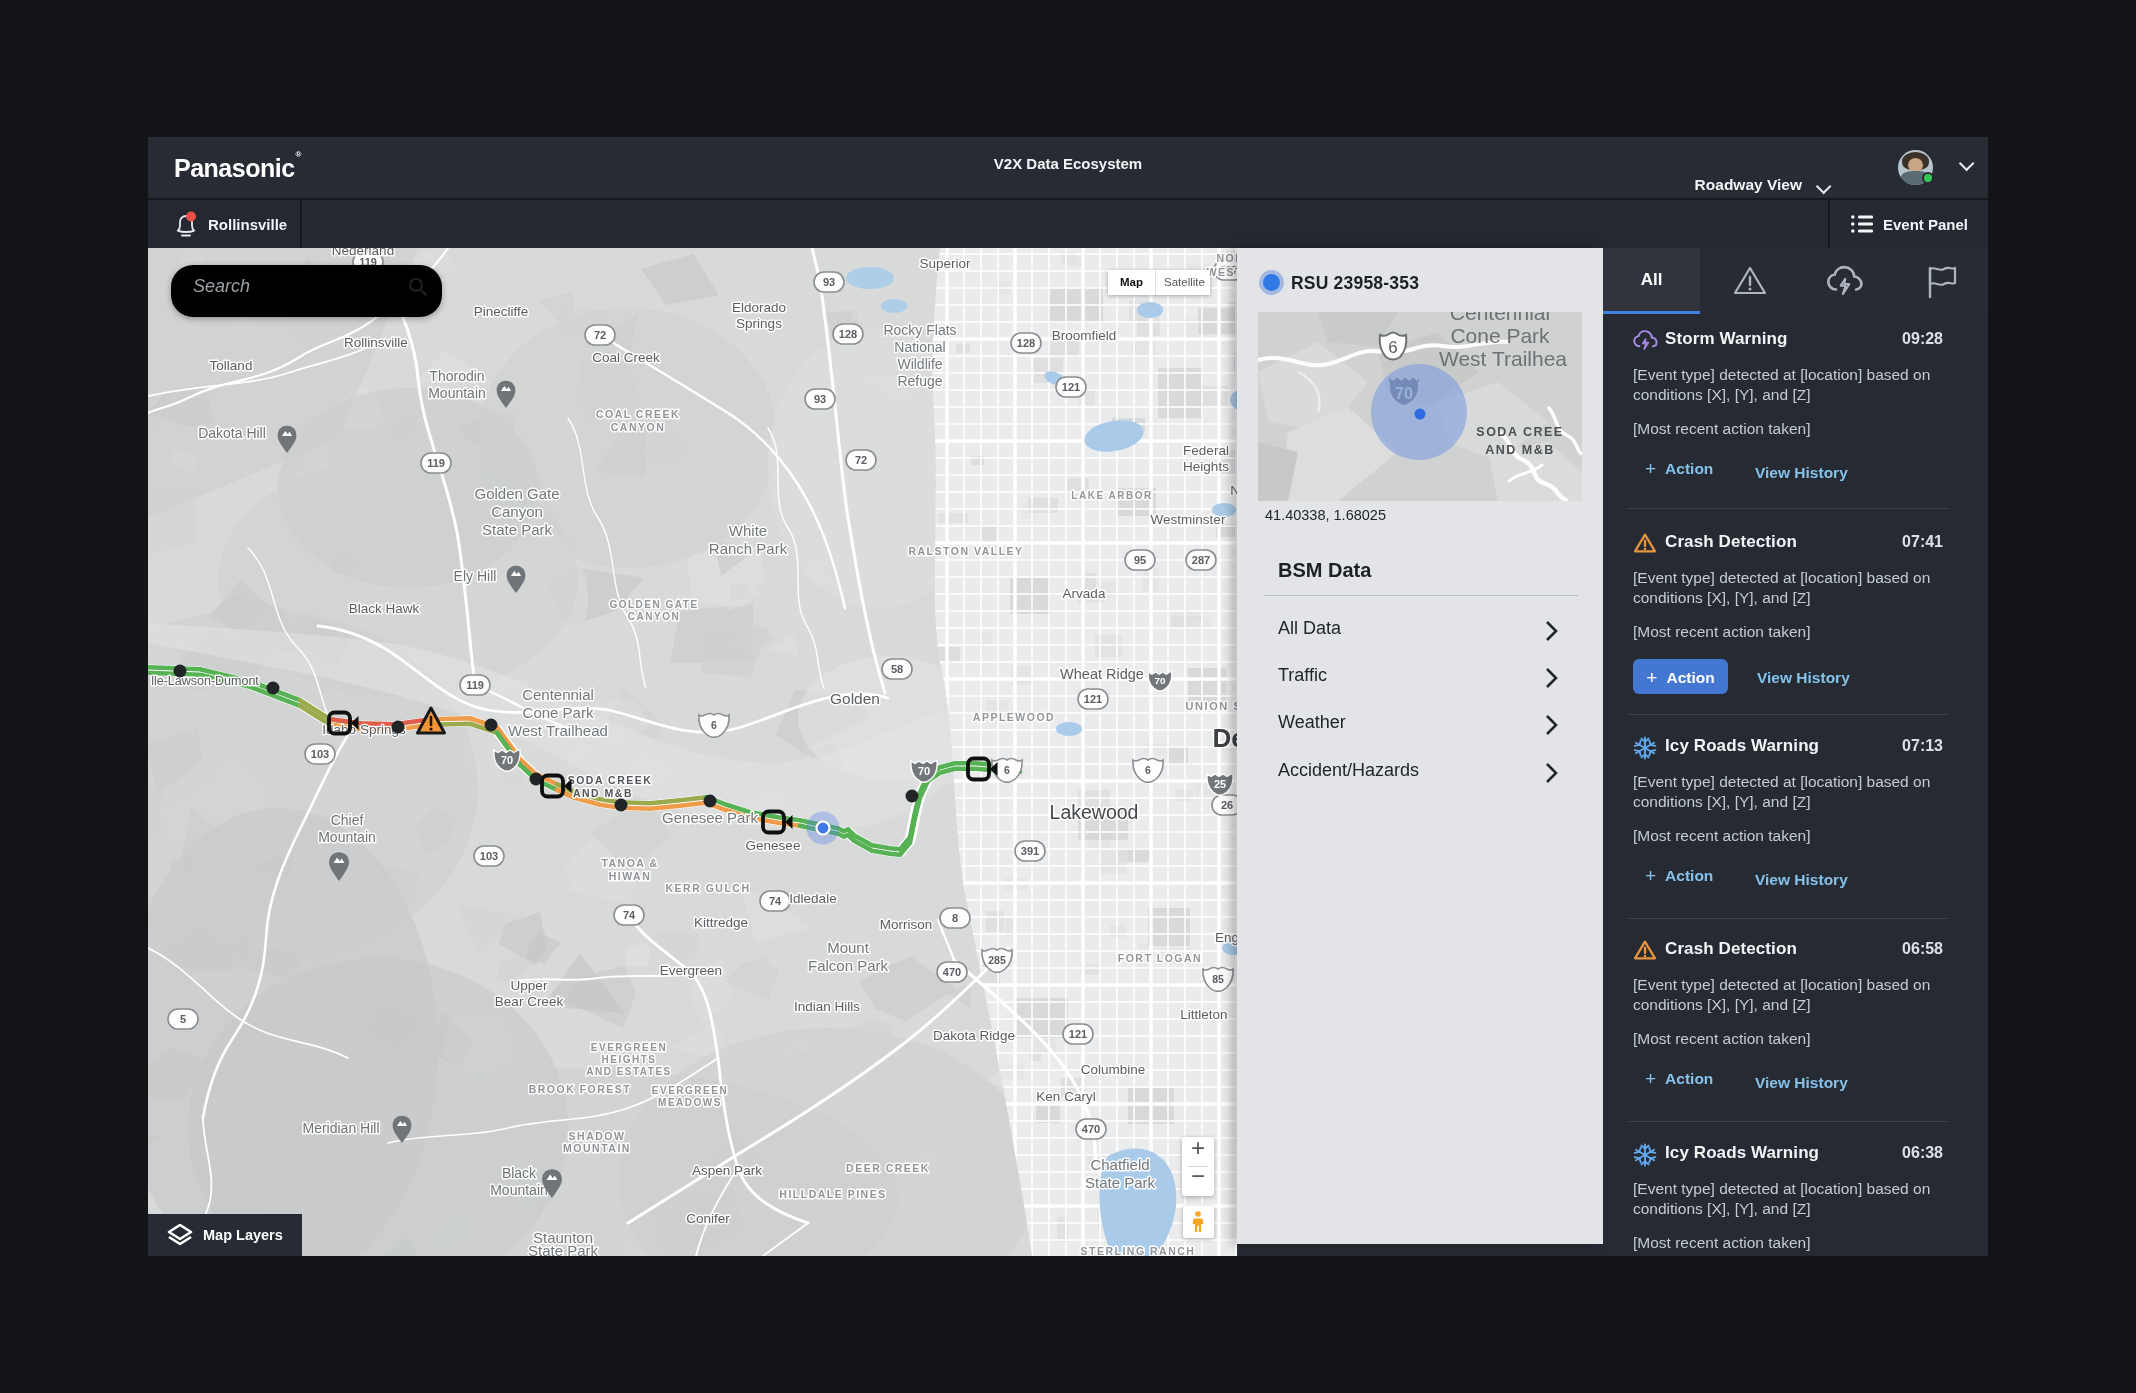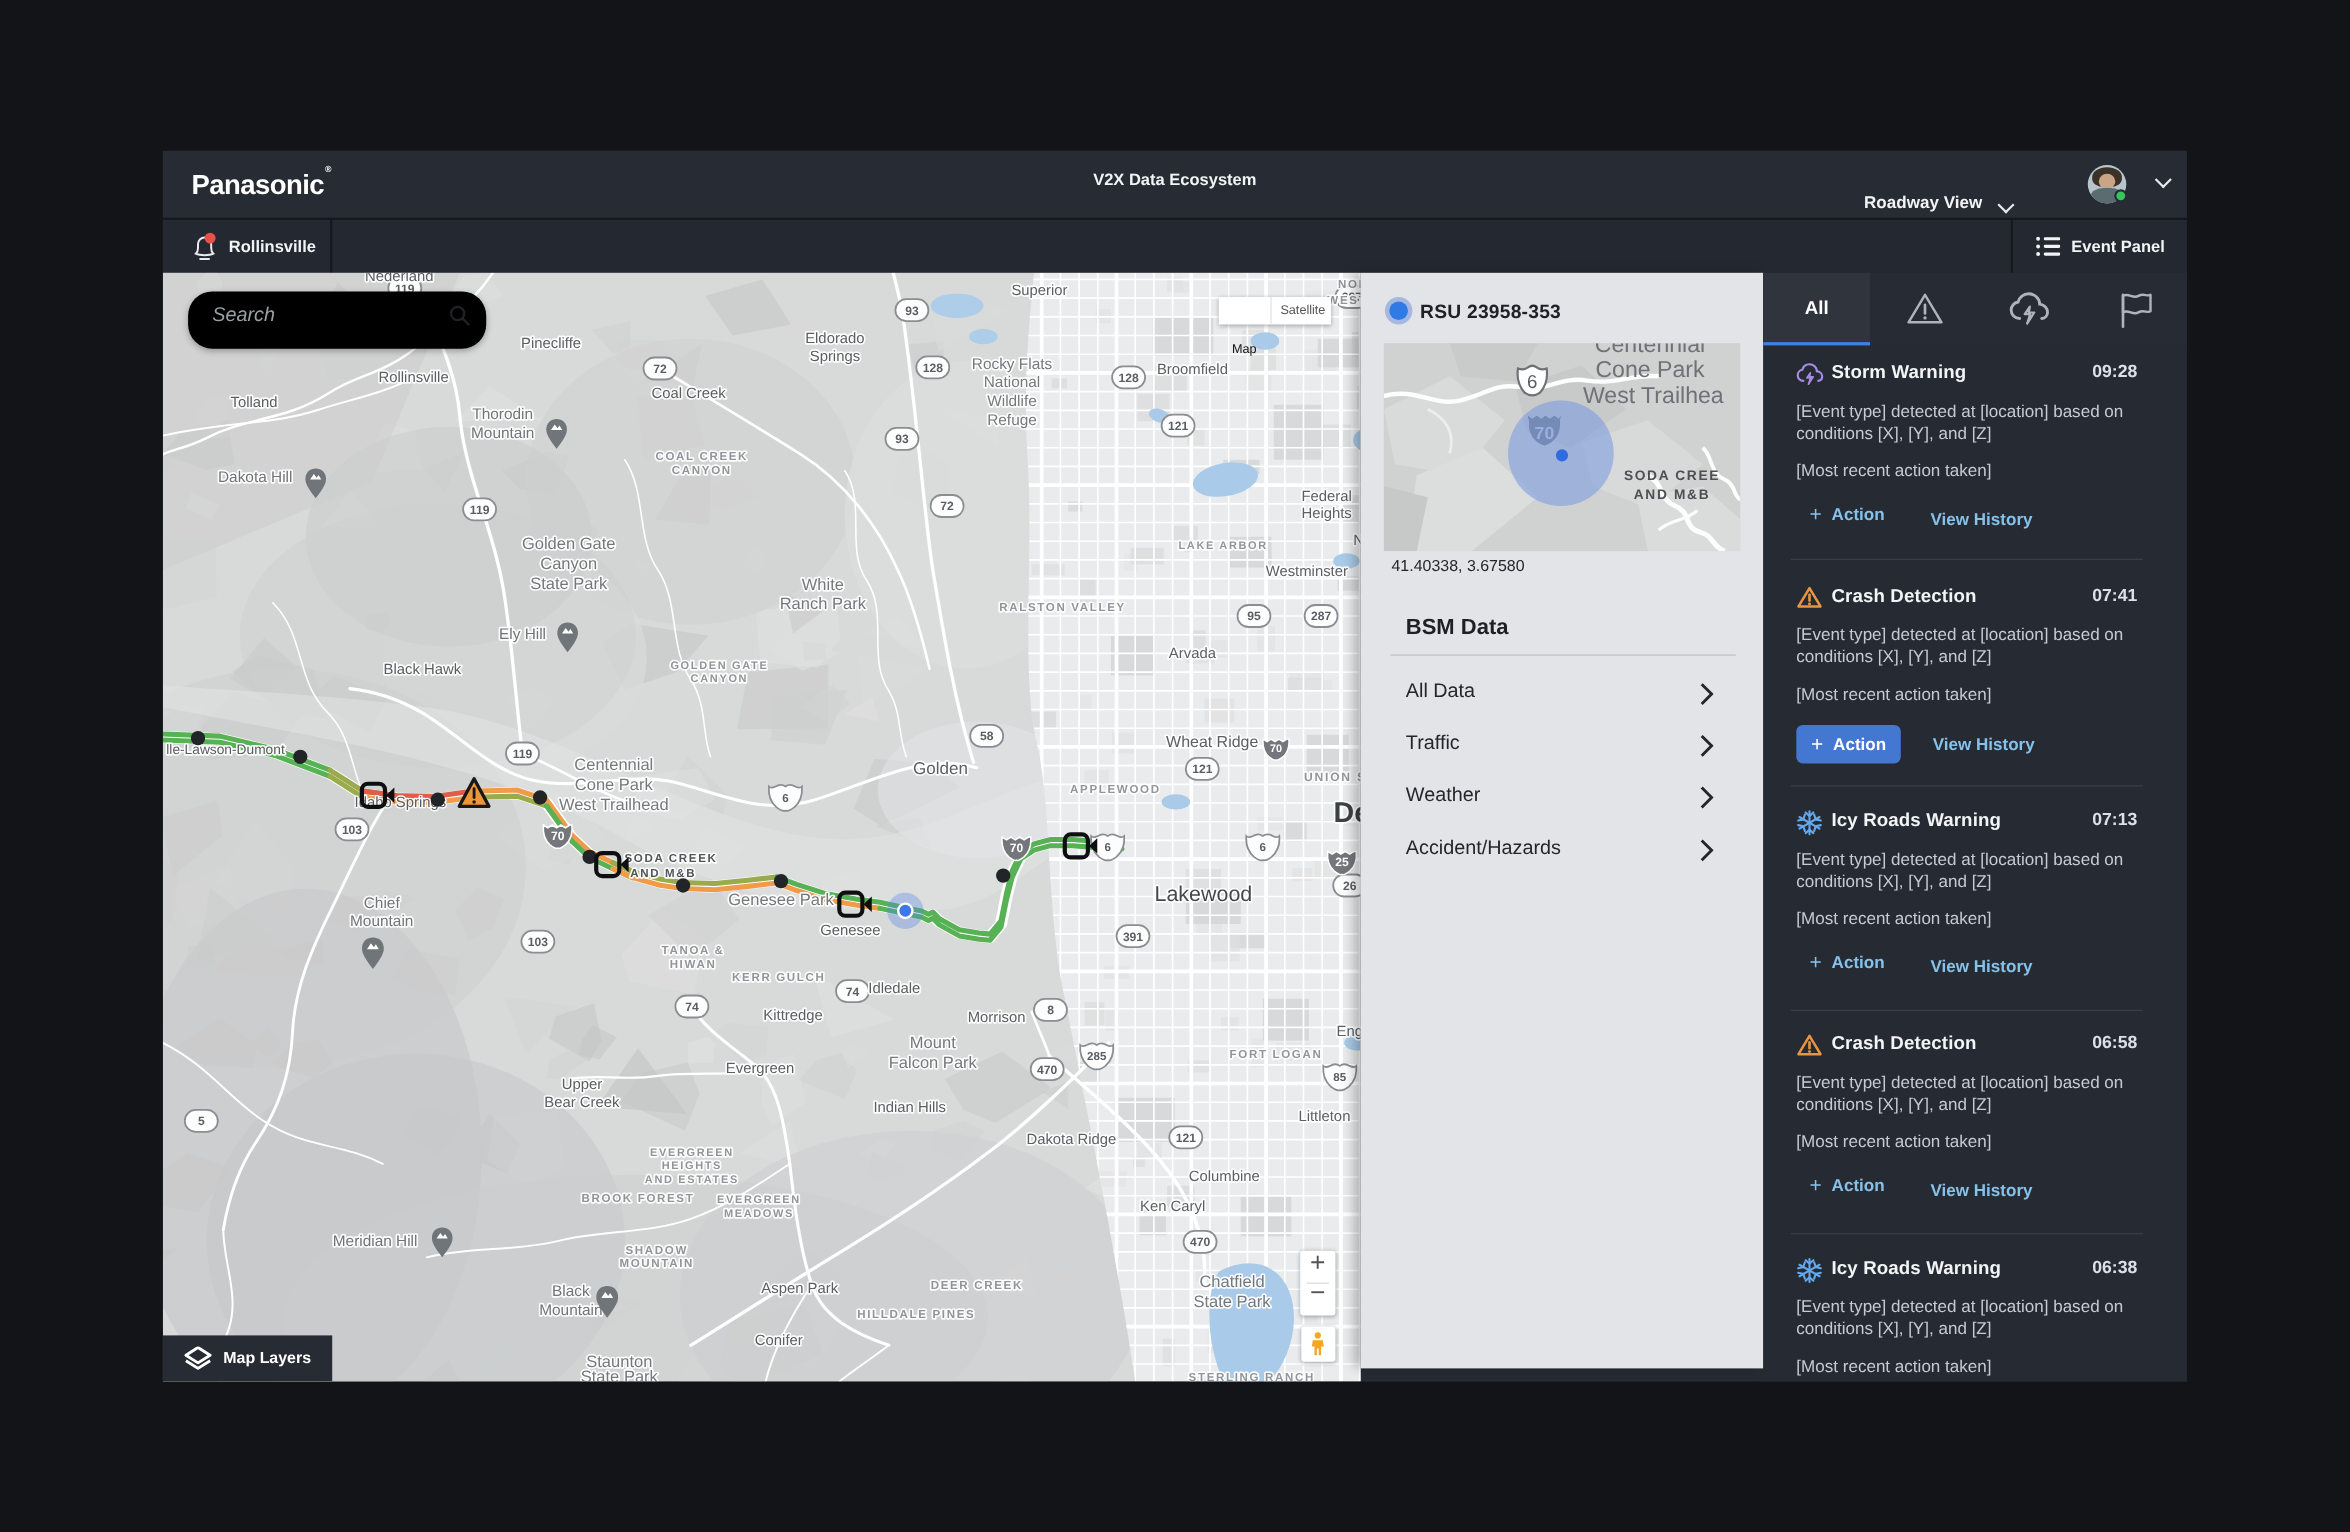--- a/index.html
+++ b/index.html
@@ -785,21 +785,21 @@
 <circle cx="675" cy="580" r="6.5" fill="#3e78e8" stroke="#ffffff" stroke-width="2.2"></circle>
 </svg>
 <div style="position:absolute;left:23px;top:17px;width:271px;height:52px;background:#000000;border-radius:22px;box-shadow:0 2px 6px rgba(0,0,0,0.3);font-style:italic;">
   <span style="position:absolute;left:22px;top:11px;font-size:18px;color:#9aa0a6;">Search</span>
   <svg width="20" height="20" viewBox="0 0 20 20" style="position:absolute;right:14px;top:12px">
             <circle cx="8" cy="8" r="6" fill="none" stroke="#202124" stroke-width="2.2"></circle>
             <line x1="12.5" y1="12.5" x2="18" y2="18" stroke="#202124" stroke-width="2.2" stroke-linecap="round"></line>
           </svg>
 </div>
 <div style="position:absolute;left:960px;top:22px;width:102px;height:25px;background:#fff;box-shadow:0 1px 4px rgba(0,0,0,0.3);font-size:11.5px;">
-  <span style="position:absolute;left:12px;top:6px;font-weight:normal;color:#111;margin-top:36px;">Map</span>
+  <span style="position:absolute;left:12px;top:6px;font-weight:bold;color:#111;">Map</span>
   <span style="position:absolute;left:47px;top:0;width:1px;height:25px;background:#e0e0e0;"></span>
   <span style="position:absolute;left:56px;top:6px;color:#565656;">Satellite</span>
 </div>
 <div style="position:absolute;left:1034px;top:889px;width:32px;height:59px;background:#fff;border-radius:3px;box-shadow:0 1px 4px rgba(0,0,0,0.3);">
   <span style="position:absolute;left:0;top:-3px;width:32px;text-align:center;font-size:24px;color:#555;">+</span>
   <span style="position:absolute;left:6px;top:29px;width:20px;height:1px;background:#d6d6d6;"></span>
   <span style="position:absolute;left:0;top:25px;width:32px;text-align:center;font-size:24px;color:#555;">−</span>
 </div>
 <div style="position:absolute;left:1035px;top:958px;width:31px;height:32px;background:#fff;border-radius:3px;box-shadow:0 1px 4px rgba(0,0,0,0.3);">
   <svg width="14" height="22" viewBox="0 0 14 22" style="position:absolute;left:8px;top:5px">
@@ -847,21 +847,21 @@
             <path d="M131 66 L135 69 L139 66 L143 69 L147 66 L151 69 L155 66 L159 69 L161 66 L160 71 Q161 88 146 93 Q131 88 132 71 Z" fill="#5d6772"></path>
             <text x="146" y="87" font-size="16" font-weight="bold" fill="#c8cdd4" text-anchor="middle" font-family="Liberation Sans, sans-serif">70</text>
           </g>
           <circle cx="161" cy="100" r="48" fill="#7f9ede" opacity="0.62"></circle>
 
           <circle cx="162" cy="102" r="5.5" fill="#2e6be0"></circle>
           <text x="262" y="124" font-size="12.5" font-weight="bold" fill="#4c5054" text-anchor="middle" letter-spacing="1.5" font-family="Liberation Sans, sans-serif">SODA CREE</text>
           <text x="262" y="142" font-size="12.5" font-weight="bold" fill="#4c5054" text-anchor="middle" letter-spacing="1.5" font-family="Liberation Sans, sans-serif">AND M&amp;B</text>
         </svg>
       </div>
-      <div class="coords">41.40338, 3.67580</div>
+      <div class="coords">41.40338, 1.68025</div>
       <div class="bsm-h">BSM Data</div>
       <div class="bsm-hr"></div>
       <div class="bsm-item" style="top:370px">All Data<svg width="13" height="22" viewBox="0 0 13 22">
             <path d="M2 2 L11 11 L2 20" fill="none" stroke="#22262b" stroke-width="2.6"></path>
           </svg></div>
       <div class="bsm-item" style="top:417px">Traffic<svg width="13" height="22" viewBox="0 0 13 22">
             <path d="M2 2 L11 11 L2 20" fill="none" stroke="#22262b" stroke-width="2.6"></path>
           </svg></div>
       <div class="bsm-item" style="top:464px">Weather<svg width="13" height="22" viewBox="0 0 13 22">
             <path d="M2 2 L11 11 L2 20" fill="none" stroke="#22262b" stroke-width="2.6"></path>

